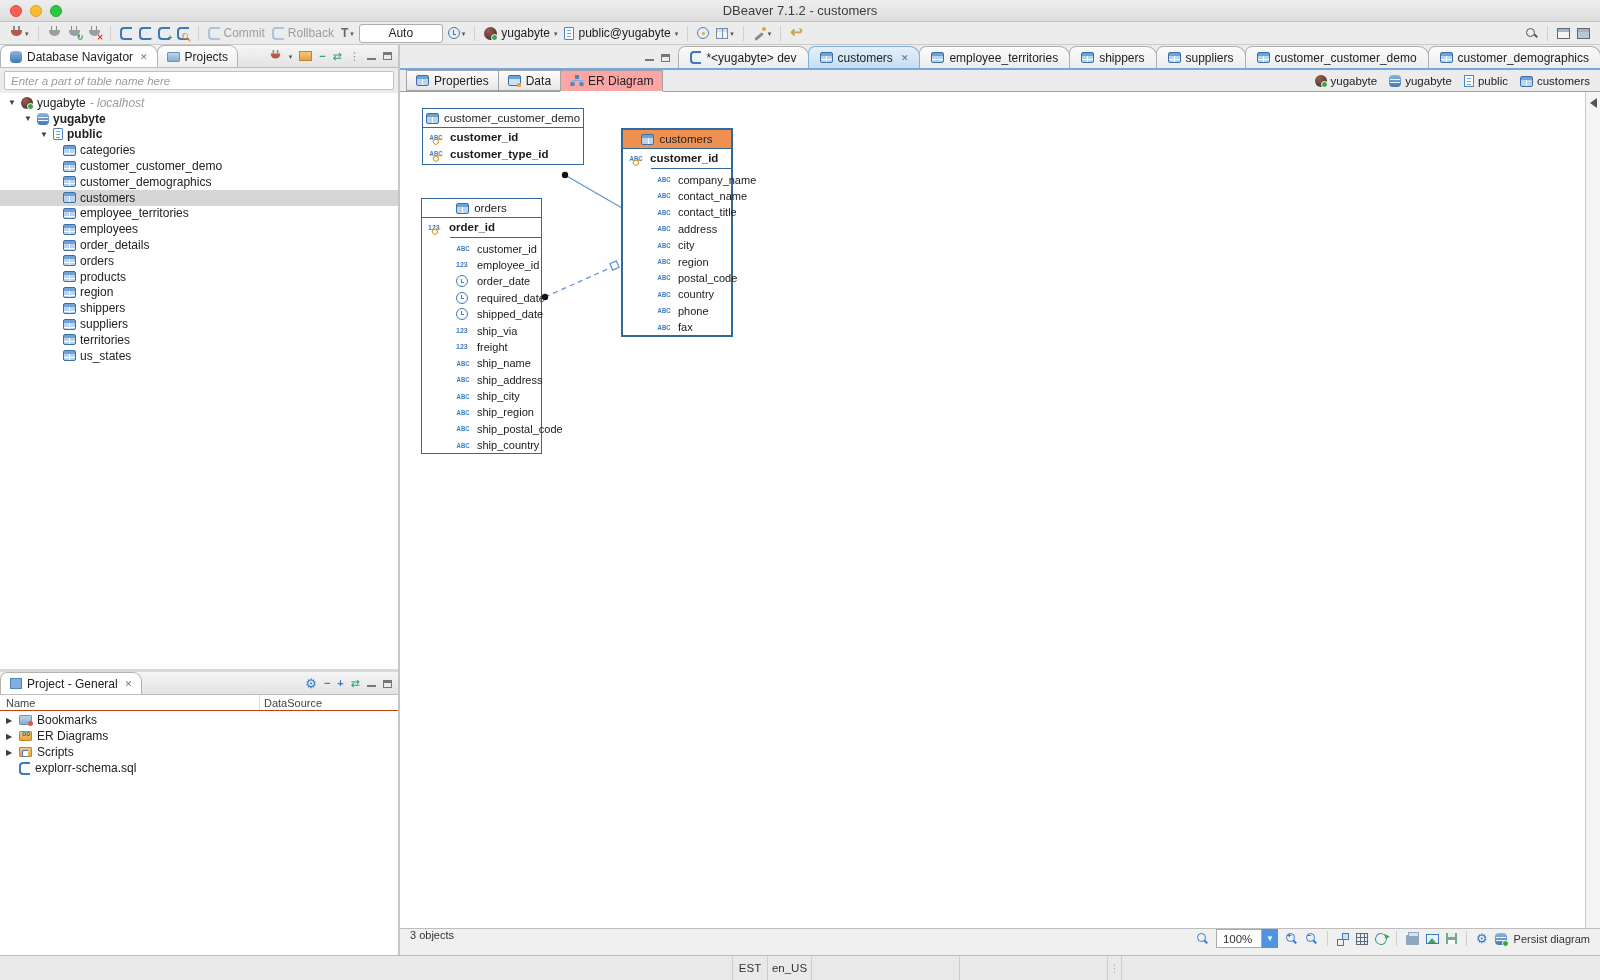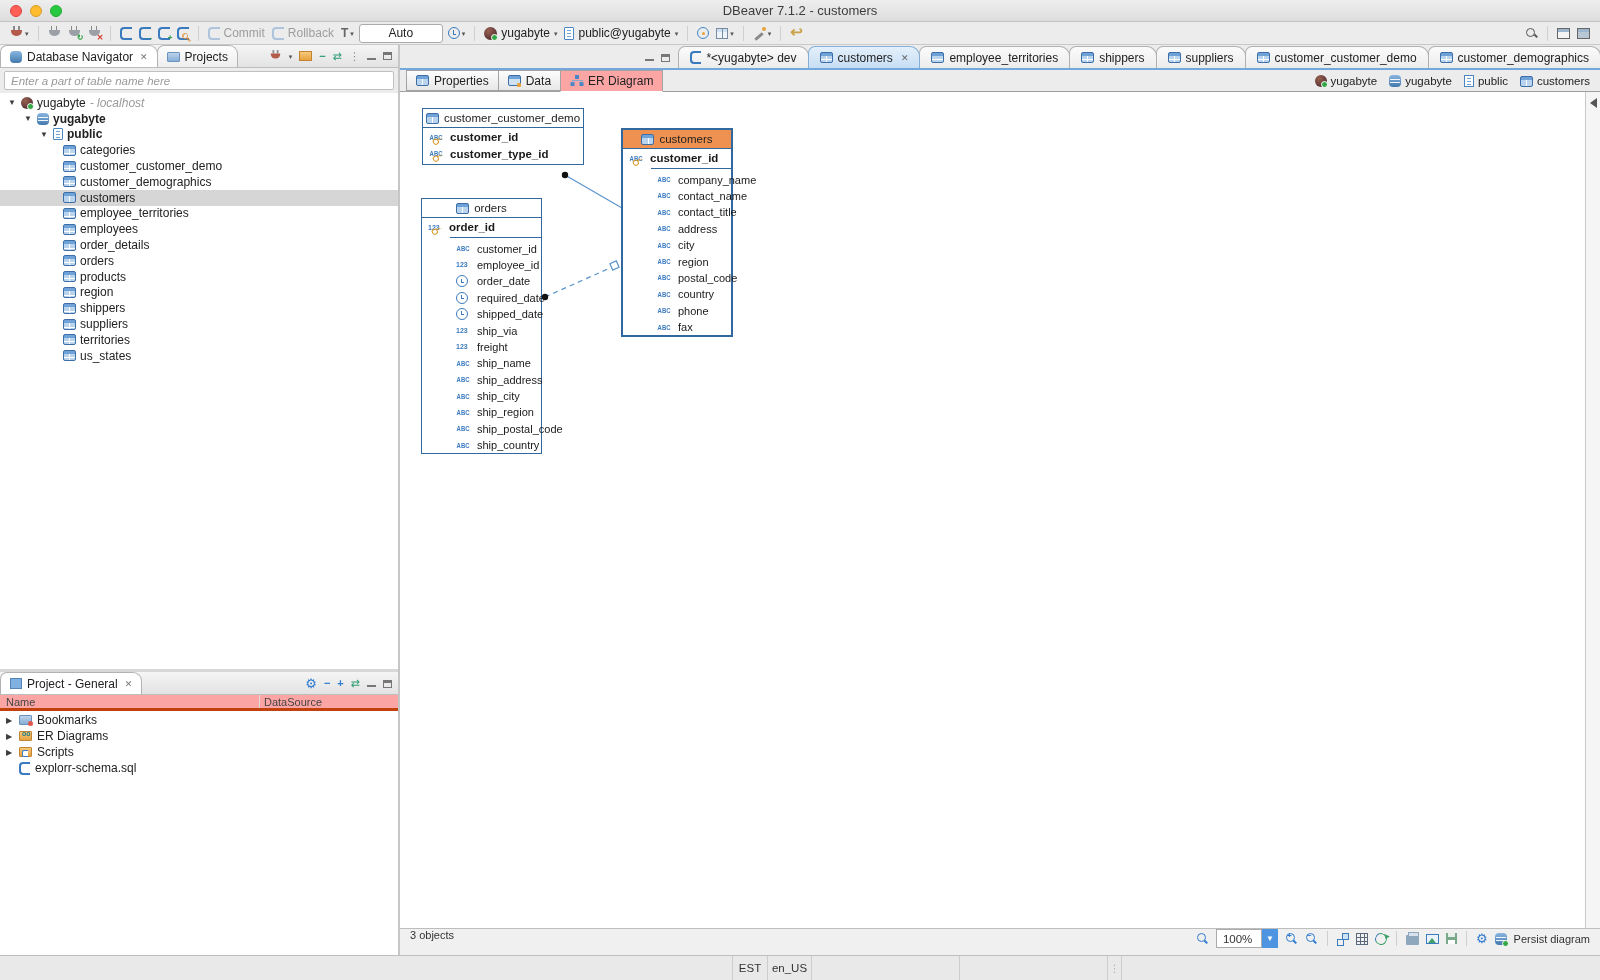--- a/index.html
+++ b/index.html
@@ -94,21 +94,21 @@
   .trow[data-icon="connection"] .tico{width:12px;height:12px;border-radius:50%;background:radial-gradient(circle at 35% 30%,#96604f,#45212d);position:relative;}
   .trow[data-icon="connection"] .tico::after{content:"";position:absolute;right:-1px;bottom:-1px;width:5px;height:5px;border-radius:50%;background:#35a645;border:1px solid #fff;}
   .trow[data-icon="database"] .tico{width:12px;height:12px;border-radius:4px;background:linear-gradient(#8ab6e0,#4379ae);position:relative;}
   .trow[data-icon="database"] .tico::before{content:"";position:absolute;left:1px;right:1px;top:4px;height:1px;background:rgba(255,255,255,.9);box-shadow:0 3px 0 rgba(255,255,255,.9);}
   .trow[data-icon="schema"] .tico{width:10px;height:12px;background:#fff;border:1px solid #4a86c4;border-radius:1px;position:relative;}
   .trow[data-icon="schema"] .tico::before{content:"";position:absolute;left:2px;right:2px;top:2px;height:1px;background:#6fa3d8;box-shadow:0 3px 0 #6fa3d8,0 6px 0 #6fa3d8;}
   .trow[data-icon="table"] .tico{width:13px;height:11px;border:1px solid #3c6ea8;border-radius:2px;background-color:#b9d4ec;background-image:linear-gradient(to bottom,#6fa3d8 0,#6fa3d8 3px,transparent 3px),linear-gradient(to right,transparent 5.5px,#fff 5.5px,#fff 6.5px,transparent 6.5px),linear-gradient(to bottom,transparent 6.5px,#fff 6.5px,#fff 7.5px,transparent 7.5px);}
 
   .nav-panel{height:627px;flex:none;display:flex;flex-direction:column;border-bottom:3px solid #d8d8d8;}
   .project-panel{flex:1;display:flex;flex-direction:column;}
-  .proj-cols{height:16px;display:flex;background:#fca5a5;border-bottom:3px solid #c2410c;font-size:11px;color:#444;}
+  .proj-cols{height:16px;display:flex;background:#ffffff;border-bottom:1px solid #c2410c;font-size:11px;color:#444;}
   .proj-col-name{width:260px;padding-left:6px;border-right:1px solid #dcdcdc;display:flex;align-items:center;}
   .proj-col-ds{flex:1;padding-left:4px;display:flex;align-items:center;}
   .proj-body{flex:1;background:#fff;padding-top:1px;}
   .prow{height:16px;display:flex;align-items:center;gap:5px;padding-left:6px;font-size:12px;}
   .prow .arrow{font-size:8px;color:#3c3c3c;width:8px;visibility:hidden;}
   .prow[data-expandable="true"] .arrow{visibility:visible;}
   .pico{flex:none;position:relative;}
   .prow[data-icon="bookmarks-folder"] .pico,
   .prow[data-icon="er-folder"] .pico,
   .prow[data-icon="scripts-folder"] .pico{width:13px;height:10px;background:linear-gradient(#f5c97a,#e8a23f);border:1px solid #c28433;border-radius:1px;}

